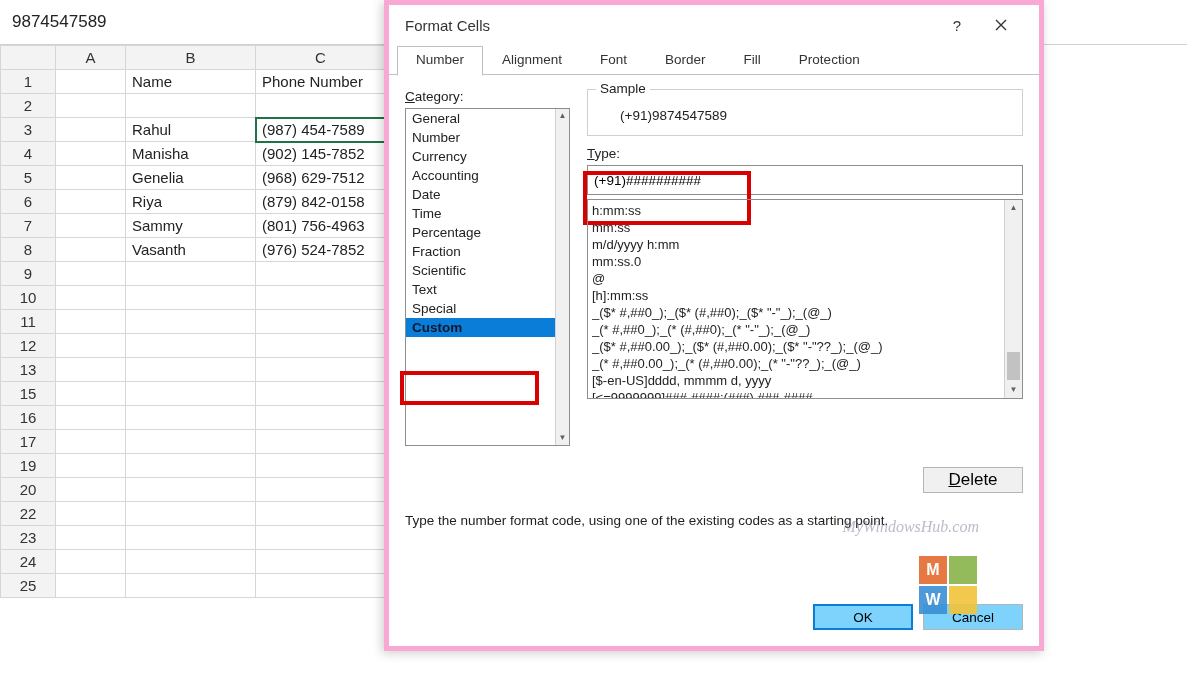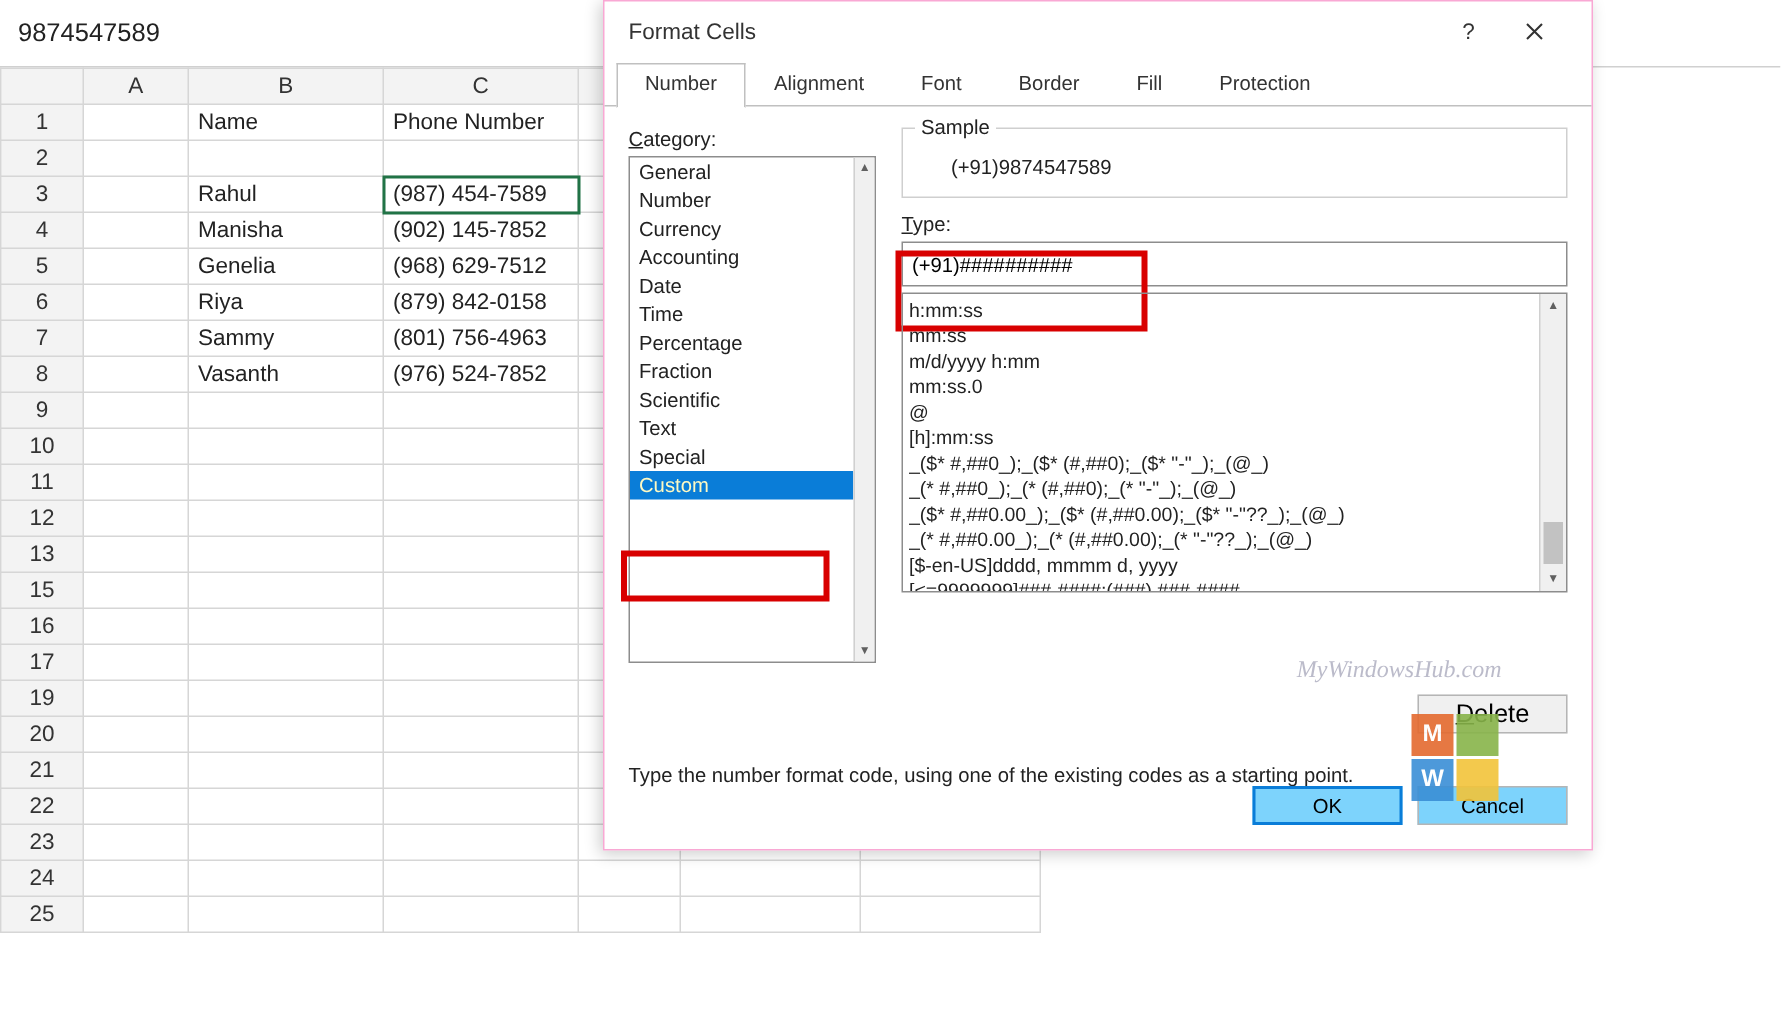--- a/index.html
+++ b/index.html
@@ -18,38 +18,38 @@
   .col-h { width: 55px; }
   .col-a { width: 70px; }
   .col-b { width: 130px; }
   .col-c { width: 130px; }
   .col-d { width: 68px; }
   .col-wide { width: 120px; }
   .selcell { outline: 2px solid #217346; outline-offset: -1px; }
   .right { text-align: right; }
 
   
-  .dialog { position: absolute; top: 0; left: 402px; width: 660px; height: 567px; background: #fff; border: 1px solid #f9a8d4; box-shadow: -2px 2px 10px rgba(0,0,0,0.2); }
+  .dialog { position: absolute; top: 0; left: 384px; width: 660px; height: 651px; background: #fff; border: 5px solid #f9a8d4; box-shadow: -2px 2px 10px rgba(0,0,0,0.2); }
   .titlebar { height: 40px; display: flex; align-items: center; padding: 0 16px; font-size: 15px; color: #333; }
   .titlebar .spacer { flex: 1; }
   .titlebar .tbtn { width: 44px; height: 32px; display: flex; align-items: center; justify-content: center; font-size: 15px; color: #333; }
   .titlebar .tbtn svg { width: 12px; height: 12px; }
 
   .tabs { display: flex; border-bottom: 1px solid #c0c0c0; padding-left: 8px; height: 30px; }
   .tab { padding: 5px 18px 0 18px; height: 30px; font-size: 13.5px; color: #333; border: 1px solid transparent; border-bottom: none; position: relative; top: 1px; }
   .tab.active { border-color: #c0c0c0; background: #fff; border-bottom: 1px solid #fff; }
 
   .panel { padding: 14px 16px 12px 16px; position: relative; height: calc(100% - 70px); }
 
   .catlabel { font-size: 13.5px; margin-bottom: 4px; }
   .catlabel u { text-decoration: underline; }
   .catbox { width: 165px; height: 338px; border: 1px solid #8d8d8d; position: relative; overflow: hidden; }
   .catlist { position: absolute; top: 0; left: 0; right: 14px; bottom: 0; overflow: hidden; }
   .catlist div { padding: 1px 6px; font-size: 13.5px; line-height: 17px; }
-  .catlist .sel { background: #0a7dd8; color: #fef9c3; }
+  .catlist .sel { background: #0a7dd8; color: #0f172a; font-weight: bold; }
   .catscroll { position: absolute; right: 0; top: 0; bottom: 0; width: 14px; background: #f0f0f0; border-left: 1px solid #d0d0d0; }
   .catscroll .up, .catscroll .dn { height: 14px; text-align: center; font-size: 8px; color: #606060; line-height: 14px; }
   .catscroll .dn { position: absolute; bottom: 0; left: 0; right: 0; }
 
   .redbox1 { position: absolute; border: 4px solid #d80000; left: 11px; top: 296px; width: 139px; height: 34px; pointer-events: none; }
 
   .rightpane { position: absolute; left: 198px; top: 14px; right: 16px; }
 
   .sampleframe { border: 1px solid #cfcfcf; padding: 18px 12px 12px 28px; position: relative; margin-bottom: 10px; }
   .sampleframe .lgd { position: absolute; top: -9px; left: 8px; background: #fff; padding: 0 4px; font-size: 13.5px; }
@@ -251,29 +251,20 @@
           <th class="rowhdr col-h">19</th>
           <td class="col-a "></td>
           <td class="col-b "></td>
           <td class="col-c "></td>
           <td class="col-d "></td>
           <td class="col-wide "></td>
           <td class="col-wide "></td>
         </tr>
         <tr>
           <th class="rowhdr col-h">20</th>
-          <td class="col-a "></td>
-          <td class="col-b "></td>
-          <td class="col-c "></td>
-          <td class="col-d "></td>
-          <td class="col-wide "></td>
-          <td class="col-wide "></td>
-        </tr>
-        <tr>
-          <th class="rowhdr col-h">21</th>
           <td class="col-a "></td>
           <td class="col-b "></td>
           <td class="col-c "></td>
           <td class="col-d "></td>
           <td class="col-wide "></td>
           <td class="col-wide "></td>
         </tr>
         <tr>
           <th class="rowhdr col-h">22</th>
           <td class="col-a "></td>

